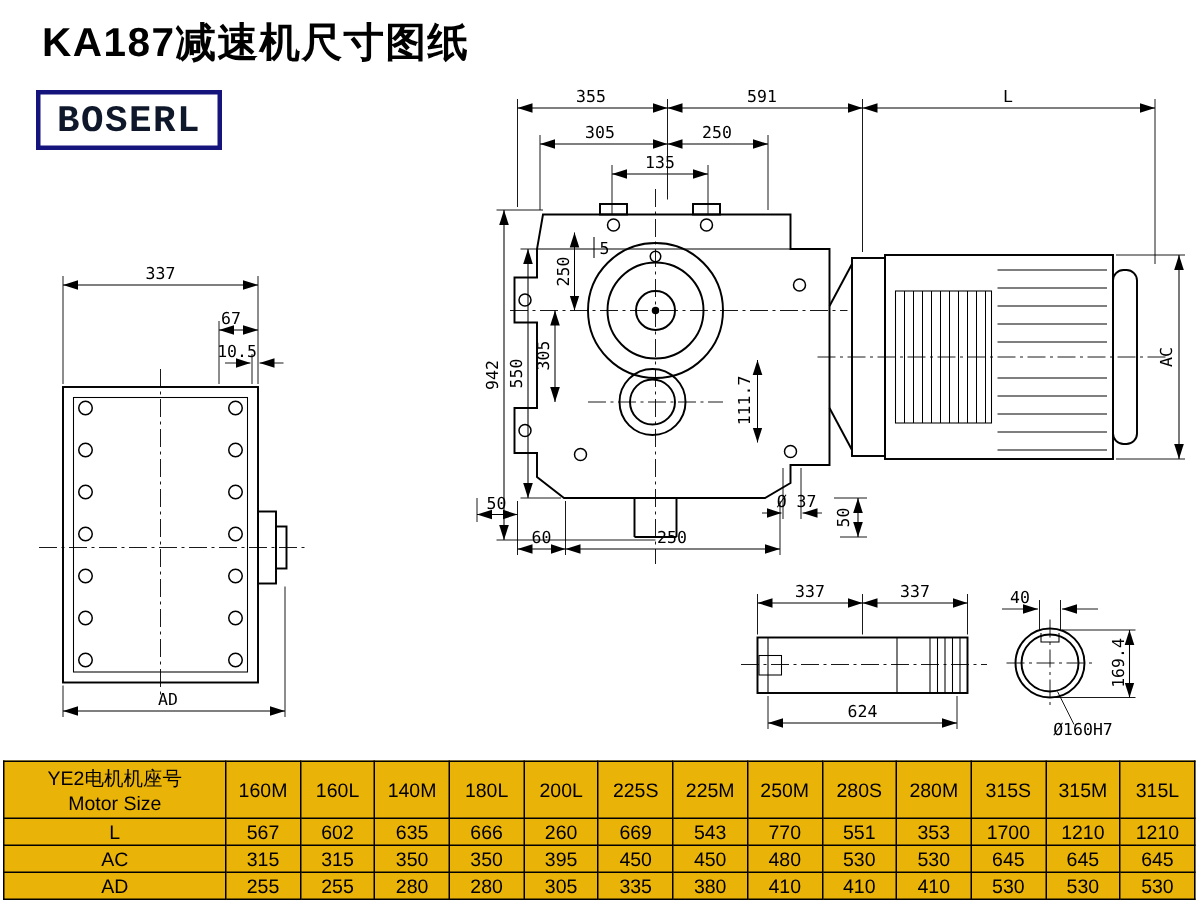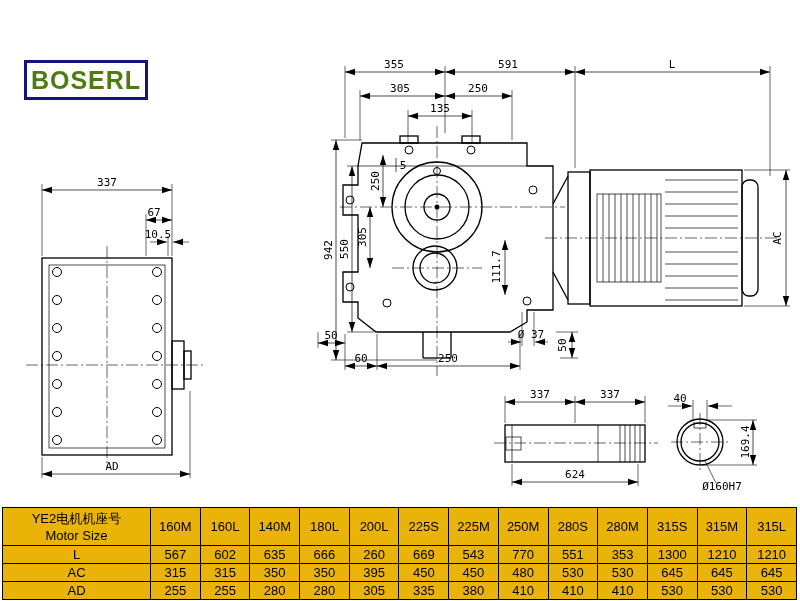--- a/index.html
+++ b/index.html
@@ -1,21 +1,21 @@
 <!DOCTYPE html>
 <html><head>
 <meta charset="utf-8">
 <style>
   html,body{margin:0;padding:0;background:#fff;}
   #stage{position:relative;width:800px;height:601px;background:#fff;overflow:hidden;
          font-family:"Liberation Sans",sans-serif;color:#000;}
   #title{position:absolute;left:28px;top:10px;font-size:27px;font-weight:700;letter-spacing:1px;}
   #logo{position:absolute;left:24px;top:60px;width:118px;height:34px;border:3px solid #14147c;
         display:flex;align-items:center;justify-content:center;background:#fff;}
-  #logo span{font-family:Liberation Sans, sans-serif;font-weight:700;font-size:25px;color:#4d7c0f;letter-spacing:1px;}
+  #logo span{font-family:Liberation Mono, monospace;font-weight:700;font-size:25px;color:#0f172a;letter-spacing:1px;}
   svg{position:absolute;left:0;top:0;}
   .out{stroke:#000;stroke-width:1.3;fill:none;}
   .thin{stroke:#000;stroke-width:0.7;fill:none;}
   .hole{stroke:#000;stroke-width:1;fill:none;}
   .cl line{stroke:#000;stroke-width:0.6;stroke-dasharray:12 3 2 3;}
   .ext line{stroke:#000;stroke-width:0.6;}
   .dim line{stroke:#000;stroke-width:0.7;}
   .dim-t{font-family:"DejaVu Sans Mono",monospace;font-size:11px;fill:#000;text-anchor:middle;}
   #spec-table{position:absolute;left:2px;top:507px;width:795px;border-collapse:collapse;
               table-layout:fixed;background:#eab308;}
@@ -23,20 +23,21 @@
               font-weight:normal;font-size:13px;padding:0;overflow:hidden;}
   #spec-table tr{height:18px;}
   #spec-table tr.hdr{height:38px;}
   .num{font-family:Liberation Sans, sans-serif;font-size:13px;}
 </style>
 </head>
 <body>
 
 <div id="stage">
 
+  <div id="title">KA187减速机尺寸图纸</div>
   <div id="logo">
     <span>BOSERL</span>
   </div>
 
   <svg width="800" height="505" viewBox="0 0 800 505">
     <defs>
       <marker id="arw" markerWidth="11" markerHeight="8" refX="10" refY="4" orient="auto-start-reverse" markerUnits="userSpaceOnUse">
         <path d="M0,0.8 L10,4 L0,7.2 Z" fill="#000"></path>
       </marker>
     </defs>
@@ -299,21 +300,21 @@
       <td class="num">567</td>
       <td class="num">602</td>
       <td class="num">635</td>
       <td class="num">666</td>
       <td class="num">260</td>
       <td class="num">669</td>
       <td class="num">543</td>
       <td class="num">770</td>
       <td class="num">551</td>
       <td class="num">353</td>
-      <td class="num">1300</td>
+      <td class="num">1700</td>
       <td class="num">1210</td>
       <td class="num">1210</td>
     </tr>
     <tr>
       <td>AC</td>
       <td class="num">315</td>
       <td class="num">315</td>
       <td class="num">350</td>
       <td class="num">350</td>
       <td class="num">395</td>

